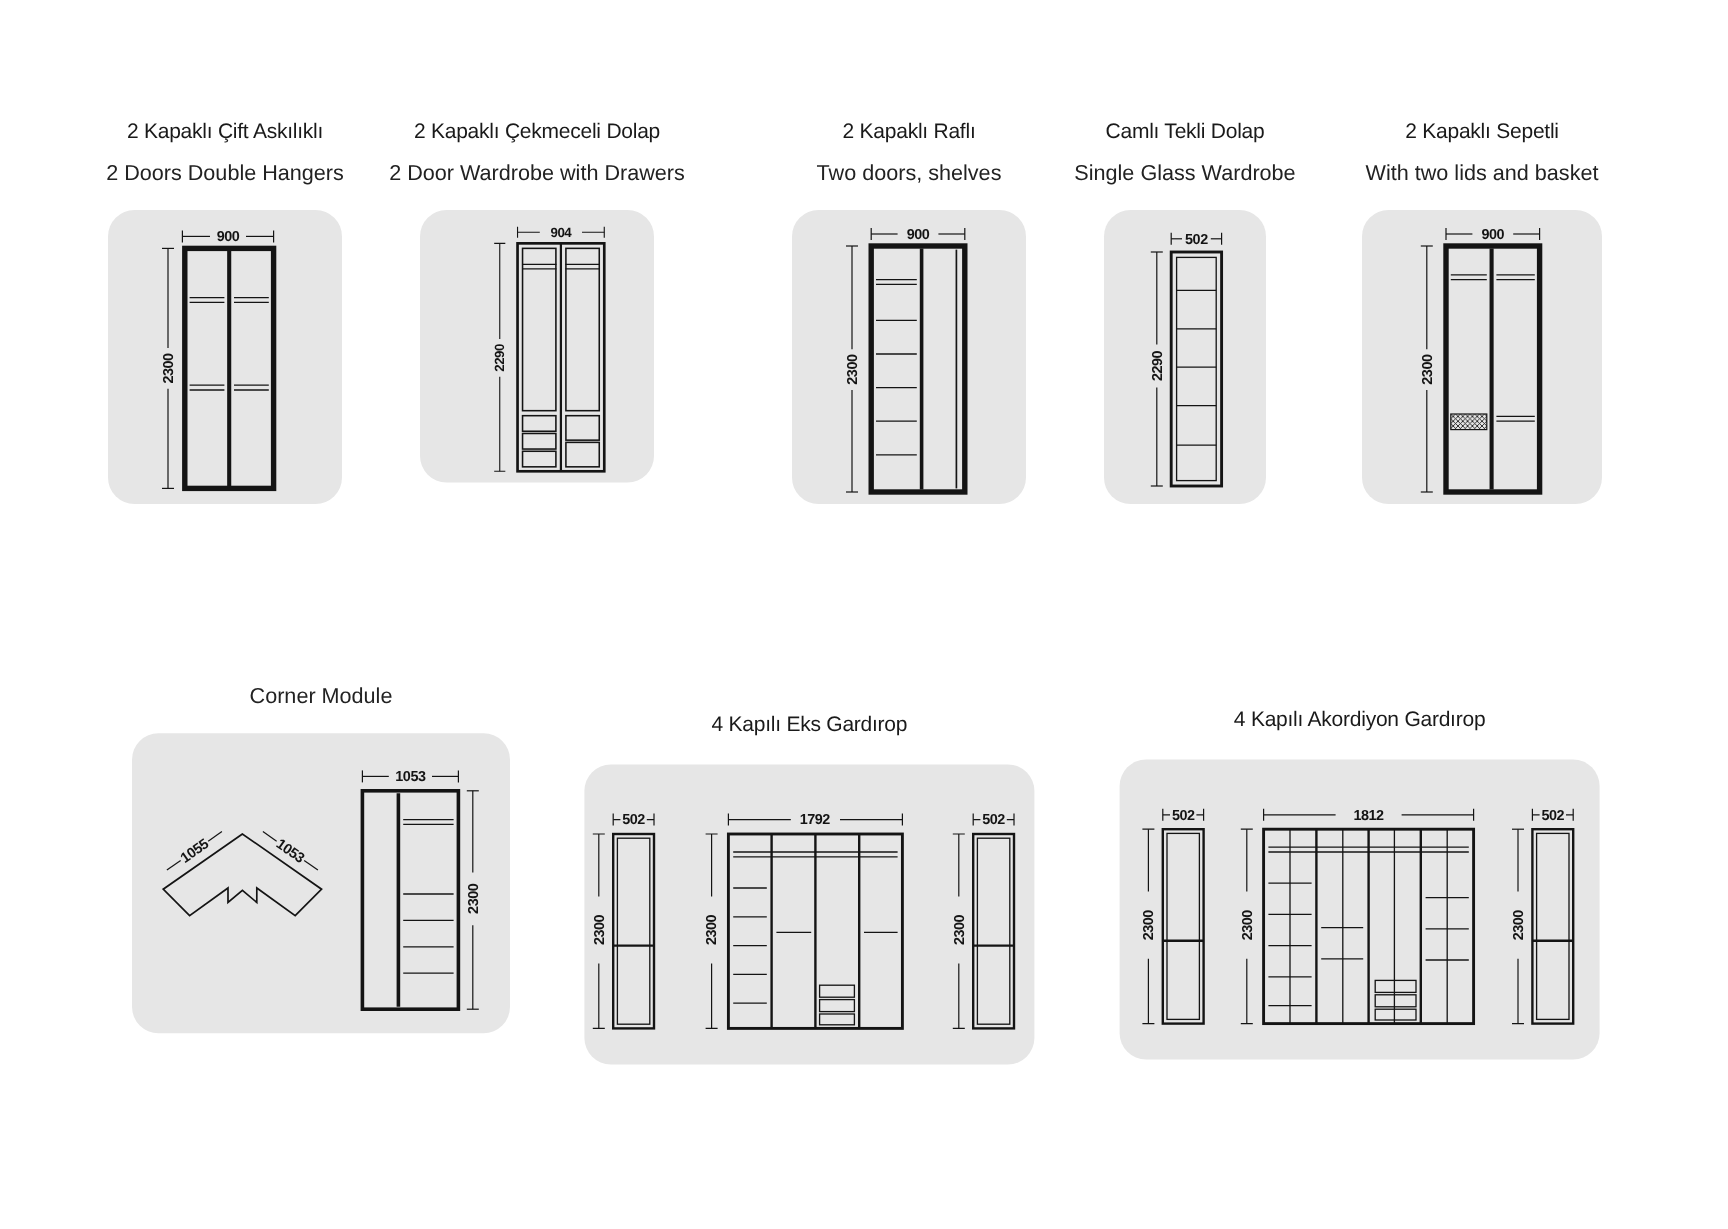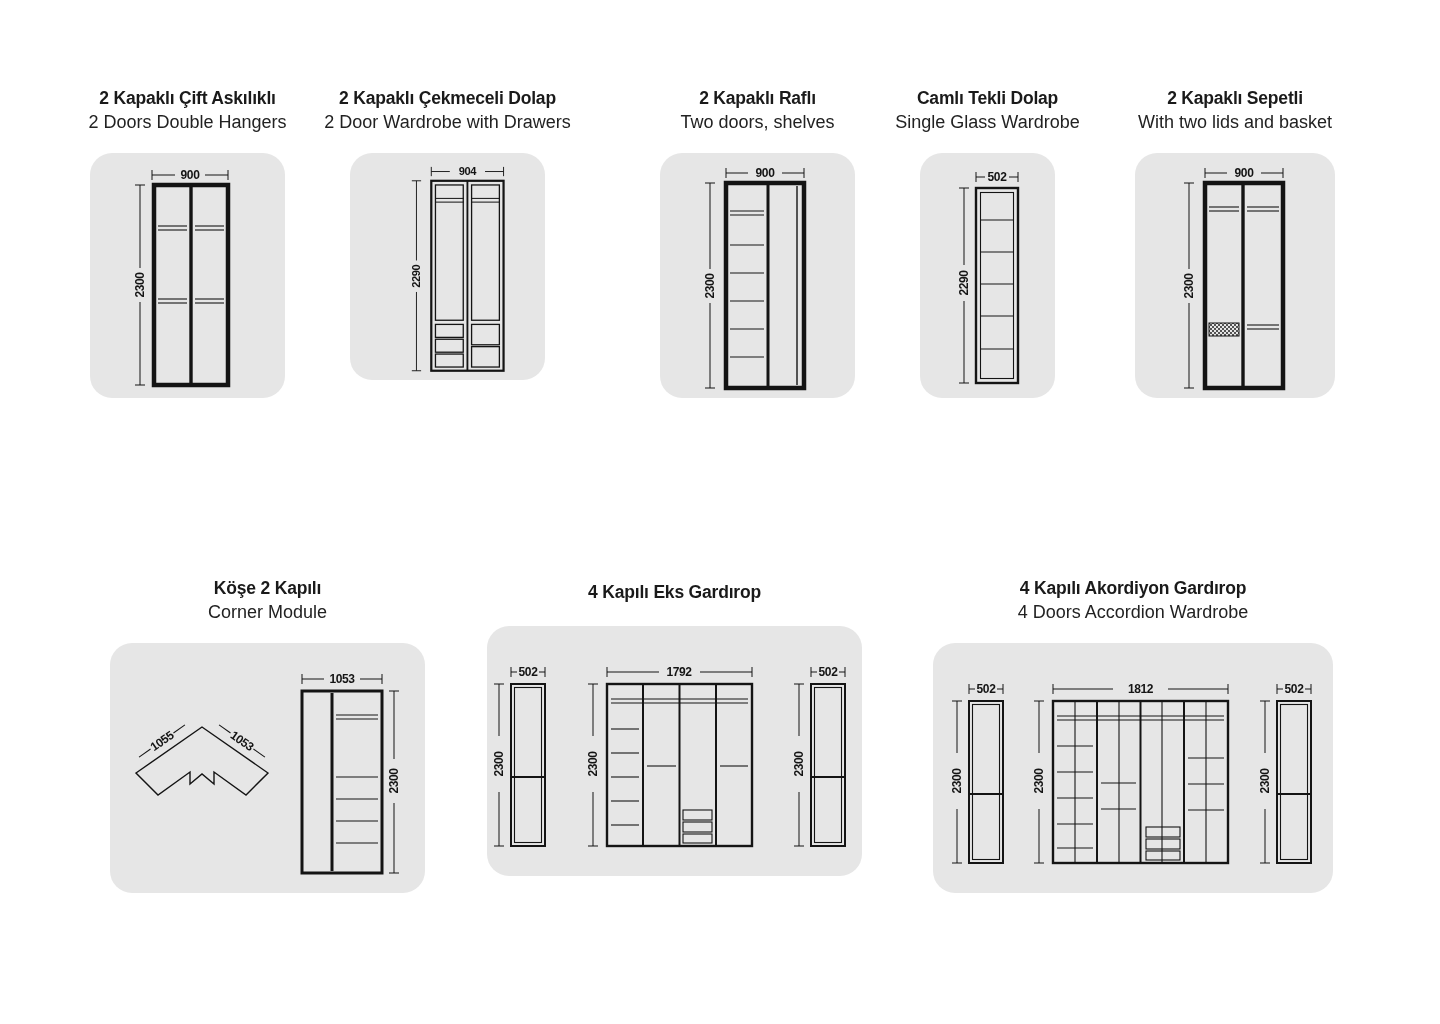--- a/index.html
+++ b/index.html
@@ -1,19 +1,19 @@
 <!DOCTYPE html>
 <html><head>
 <meta charset="utf-8">
 <style>
   html,body{margin:0;padding:0;background:#ffffff;}
   .page{position:relative;width:1440px;height:1024px;background:#ffffff;overflow:hidden;
         font-family:"Liberation Sans",sans-serif;color:#1a1a1a;}
   .module{position:absolute;text-align:center;}
-  .module h2{margin:4px;font-size:17.5px;line-height:24px;font-weight:700;letter-spacing:-0.2px;color:#1a1a1a;}
+  .module h2{margin:15px;font-size:17.5px;line-height:24px;font-weight:400;letter-spacing:-0.2px;color:#1a1a1a;}
   .module p{margin:0;font-size:18px;line-height:17px;font-weight:400;color:#222;}
   .card{background:#e6e6e6;border-radius:22px;margin:22px auto 0;}
   .card svg{display:block;width:100%;height:100%;}
   
   .dim{stroke:#141414;stroke-width:1;fill:none;}
   .w5{stroke:#141414;stroke-width:4.5;fill:none;}
   .w35{stroke:#141414;stroke-width:3.4;fill:none;}
   .w3{stroke:#141414;stroke-width:3;fill:none;}
   .w24{stroke:#141414;stroke-width:2.4;fill:none;}
   .w2{stroke:#141414;stroke-width:2;fill:none;}
@@ -199,21 +199,20 @@
             <line class="w1" x1="112" y1="58" x2="144" y2="58"></line>
           <rect x="74" y="170" width="30" height="13" fill="url(#basket-hatch)" stroke="#141414" stroke-width="1"></rect>
           <line class="w1" x1="112" y1="172" x2="144" y2="172"></line>
             <line class="w1" x1="112" y1="176" x2="144" y2="176"></line>
         </g>
       </svg>
     </div>
   </section>
 
   <section class="module" style="left:110px;top:572px;width:315px;">
-    <h2>Köşe 2 Kapılı</h2>
     <p>Corner Module</p>
     <div class="card" style="width:315px;height:250px;">
       <svg viewBox="0 0 315 250">
         <g transform="translate(4,28)">
           <path class="w14" d="M88 56 L22 102 L44 124 L76 101 L76 113 L88 103 L100 113 L100 101 L132 124 L154 102 Z"></path>
           <g transform="rotate(-35 48 70)">
             <line class="dim" x1="20" y1="70" x2="34" y2="70"></line>
               <line class="dim" x1="62" y1="70" x2="76" y2="70"></line>
             <text class="dimlabel" x="48" y="74">1055</text>
           </g>
@@ -315,21 +314,20 @@
           <rect class="w2" x="324" y="58" width="34" height="162"></rect>
           <rect class="w1" x="327.5" y="61.5" width="27" height="155"></rect>
           <line class="w2" x1="324" y1="151" x2="358" y2="151"></line>
         </g>
       </svg>
     </div>
   </section>
 
   <section class="module" style="left:915px;top:572px;width:400px;padding-left:18px;">
     <h2>4 Kapılı Akordiyon Gardırop</h2>
-    <p>4 Doors Accordion Wardrobe</p>
     <div class="card" style="width:400px;height:250px;">
       <svg viewBox="0 0 400 250">
 
         <g>
           <line class="dim" x1="36" y1="46" x2="42" y2="46"></line>
             <line class="dim" x1="64" y1="46" x2="70" y2="46"></line>
           <line class="dim" x1="36" y1="41" x2="36" y2="51"></line>
             <line class="dim" x1="70" y1="41" x2="70" y2="51"></line>
           <text class="dimlabel" x="53" y="50">502</text>
           <line class="dim" x1="24" y1="58" x2="24" y2="110"></line>

